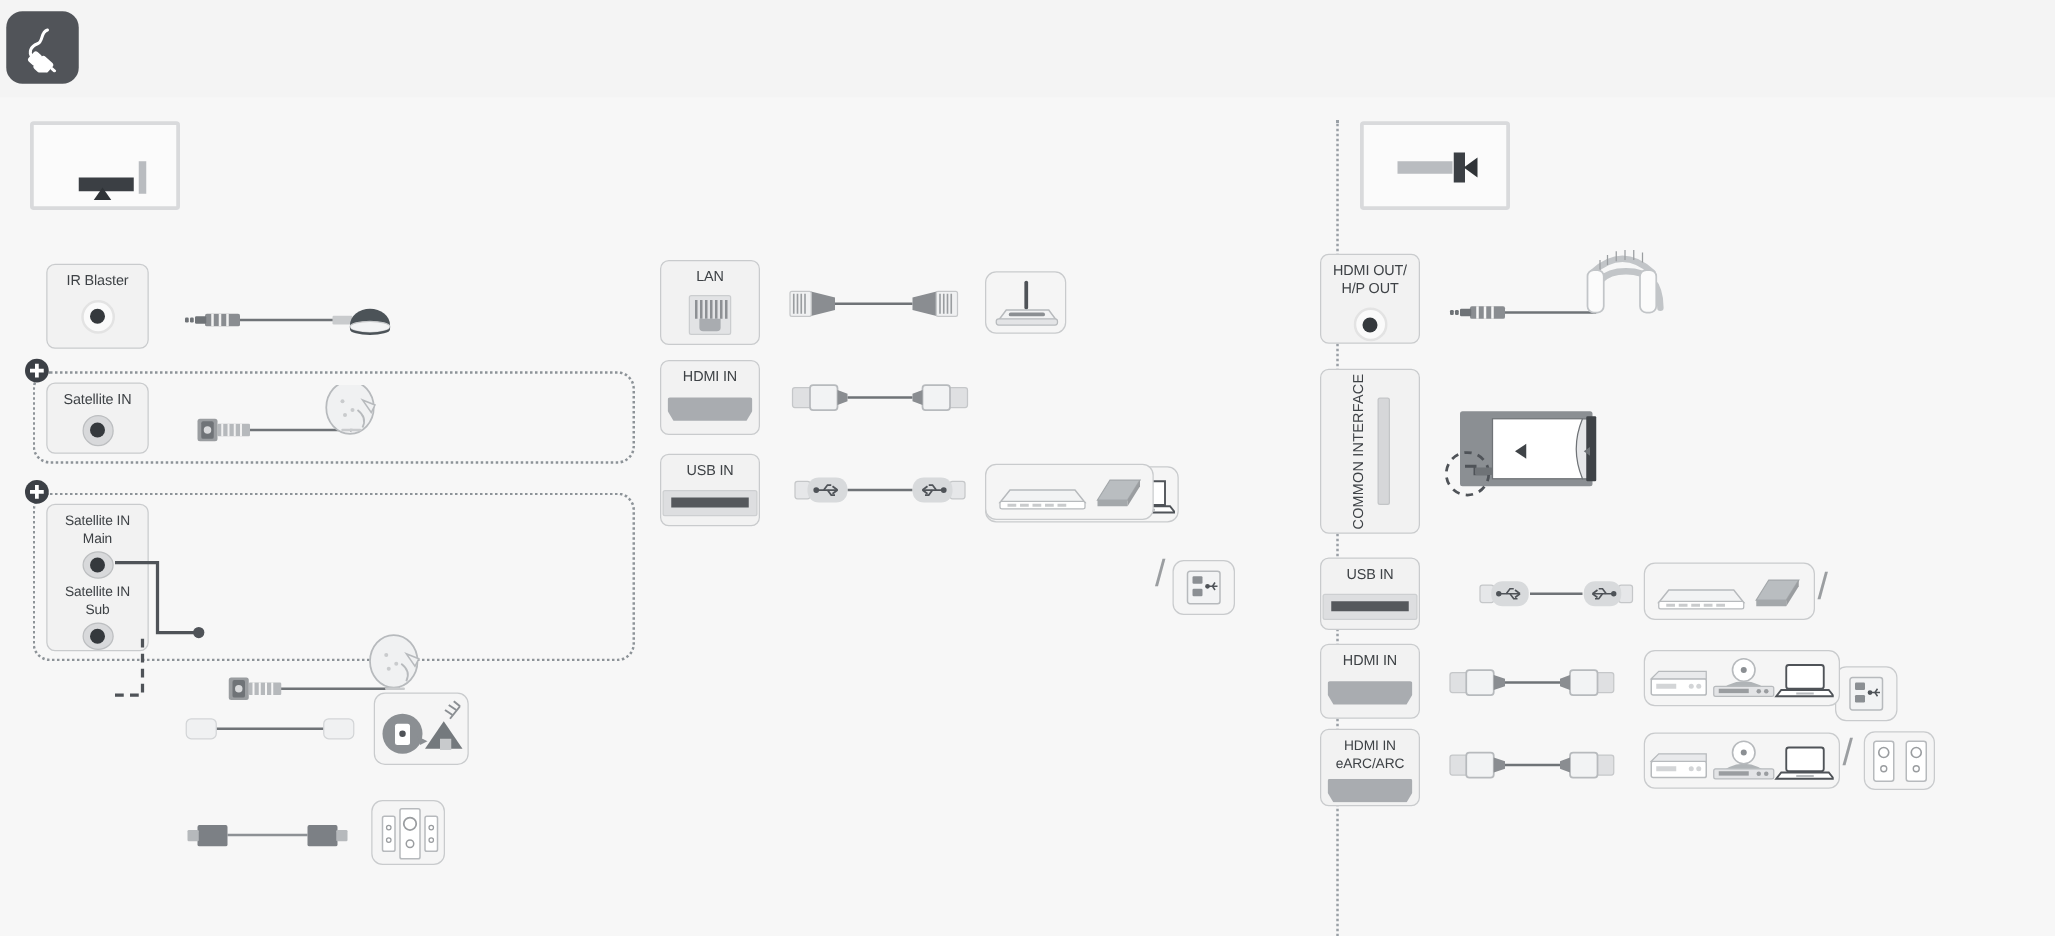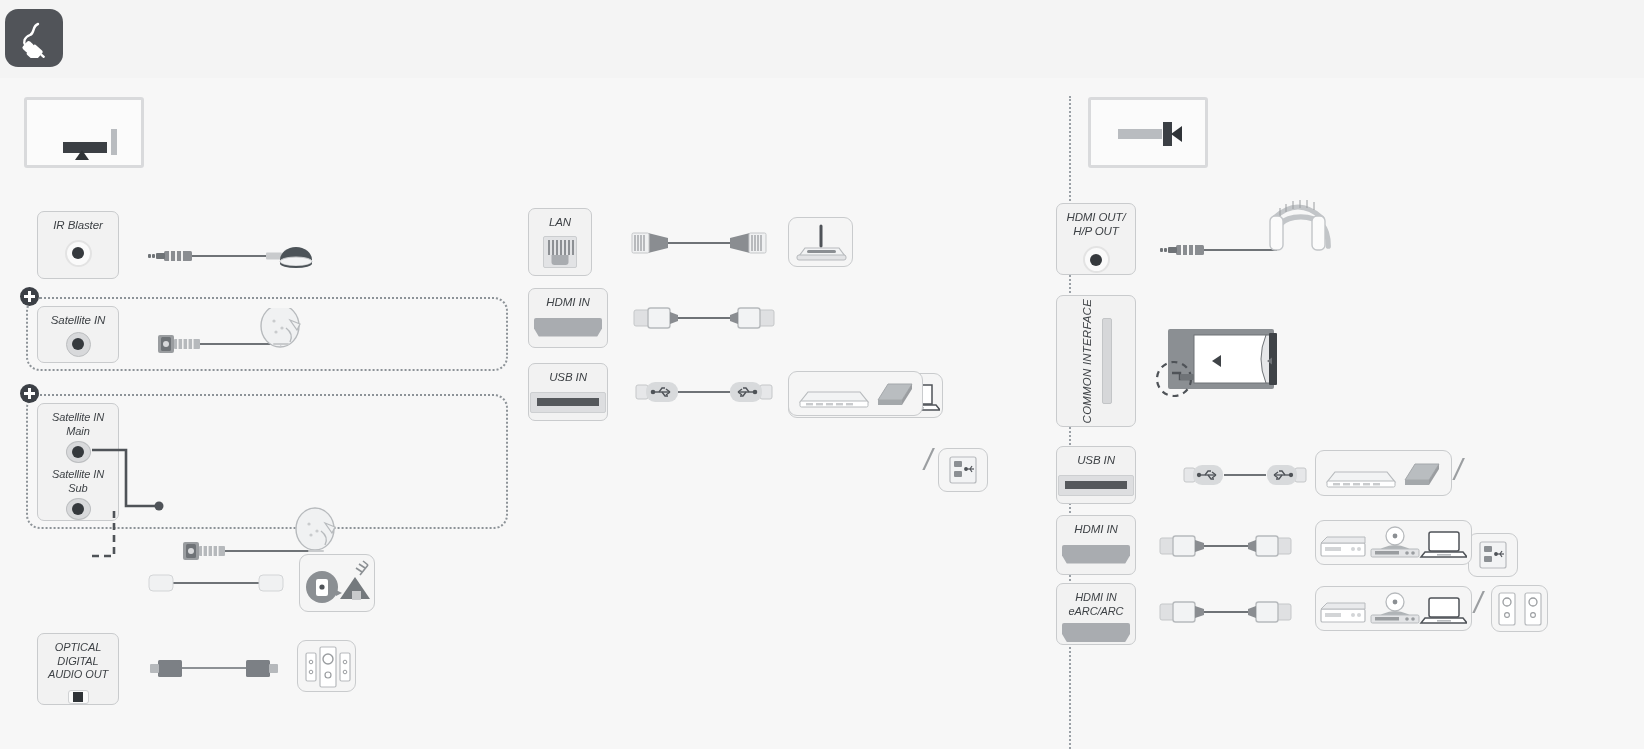--- a/index.html
+++ b/index.html
@@ -4,21 +4,21 @@
 <title>TV Connection Diagram</title>
 <style>
   * { box-sizing: border-box; }
   html, body {
     margin: 0; padding: 0;
     width: 1644px; height: 749px;
     background: #f4f4f4;
     font-family: "Liberation Sans", "DejaVu Sans", sans-serif;
     overflow: hidden;
   }
-  #root { position: relative; width: 1644px; height: 749px; font-style: italic; }
+  #root { position: relative; width: 1644px; height: 749px; }
 
   
   .header-bar {
     position: absolute; left: 0; top: 0; width: 1644px; height: 78px;
     background: #f4f4f4;
   }
   .app-icon {
     position: absolute; left: 5px; top: 9px;
     width: 58px; height: 58px; border-radius: 13px;
     background: #515459;
@@ -350,27 +350,20 @@
         <rect x="52" y="36" width="9" height="9" fill="#c8cacc"></rect>
         <g stroke="#8b8f93" stroke-width="1.6" fill="none">
           <line x1="60" y1="20" x2="68" y2="10"></line>
           <line x1="62" y1="17" x2="56" y2="13"></line>
           <line x1="65" y1="13" x2="59" y2="9"></line>
           <line x1="68" y1="10" x2="63" y2="6"></line>
         </g>
       </svg>
     </div>
 
-    <div class="port-card" style="left:37px; top:555px; width:82px; height:72px;">
-      <div class="port-label small">OPTICAL DIGITAL
-AUDIO OUT</div>
-      <div class="jack-optical" style="margin-top:8px;">
-          <div class="sq"></div>
-        </div>
-    </div>
 
     <svg class="svg-abs" style="left:142px; top:570px;" width="145" height="40" viewBox="0 0 145 40">
       <line x1="40" y1="20" x2="104" y2="20" stroke="#8d9195" stroke-width="2"></line>
       <rect x="16" y="12" width="24" height="17" rx="1.5" fill="#7c8085"></rect>
       <rect x="8" y="16" width="9" height="9" rx="1" fill="#b6b9bc"></rect>
       <rect x="104" y="12" width="24" height="17" rx="1.5" fill="#7c8085"></rect>
       <rect x="127" y="16" width="9" height="9" rx="1" fill="#b6b9bc"></rect>
     </svg>
 
     <div class="dev-card" style="left:297px; top:562px; width:59px; height:52px;">
@@ -380,21 +373,21 @@
         <rect x="42" y="12" width="10" height="28" rx="1.5" fill="#ffffff" stroke="#b7babd" stroke-width="1.2"></rect>
         <circle cx="30" cy="18" r="5" fill="none" stroke="#9a9da0" stroke-width="1.4"></circle>
         <circle cx="30" cy="34" r="3" fill="none" stroke="#9a9da0" stroke-width="1.2"></circle>
         <circle cx="13" cy="21" r="1.8" fill="none" stroke="#9a9da0" stroke-width="1"></circle>
         <circle cx="13" cy="31" r="1.8" fill="none" stroke="#9a9da0" stroke-width="1"></circle>
         <circle cx="47" cy="21" r="1.8" fill="none" stroke="#9a9da0" stroke-width="1"></circle>
         <circle cx="47" cy="31" r="1.8" fill="none" stroke="#9a9da0" stroke-width="1"></circle>
       </svg>
     </div>
 
-    <div class="port-card" style="left:528px; top:130px; width:64px; height:68px;">
+    <div class="port-card" style="left:528px; top:130px; width:80px; height:68px;">
       <div class="port-label">LAN</div>
       <div class="jack-lan" style="margin-top:6px;">
         <div class="pin" style="left:4px;"></div>
           <div class="pin" style="left:8px;"></div>
         <div class="pin" style="left:12px;"></div>
           <div class="pin" style="left:16px;"></div>
         <div class="pin" style="left:20px;"></div>
           <div class="pin" style="left:24px;"></div>
         <div class="pin" style="left:28px;"></div>
         <div class="tab"></div>

